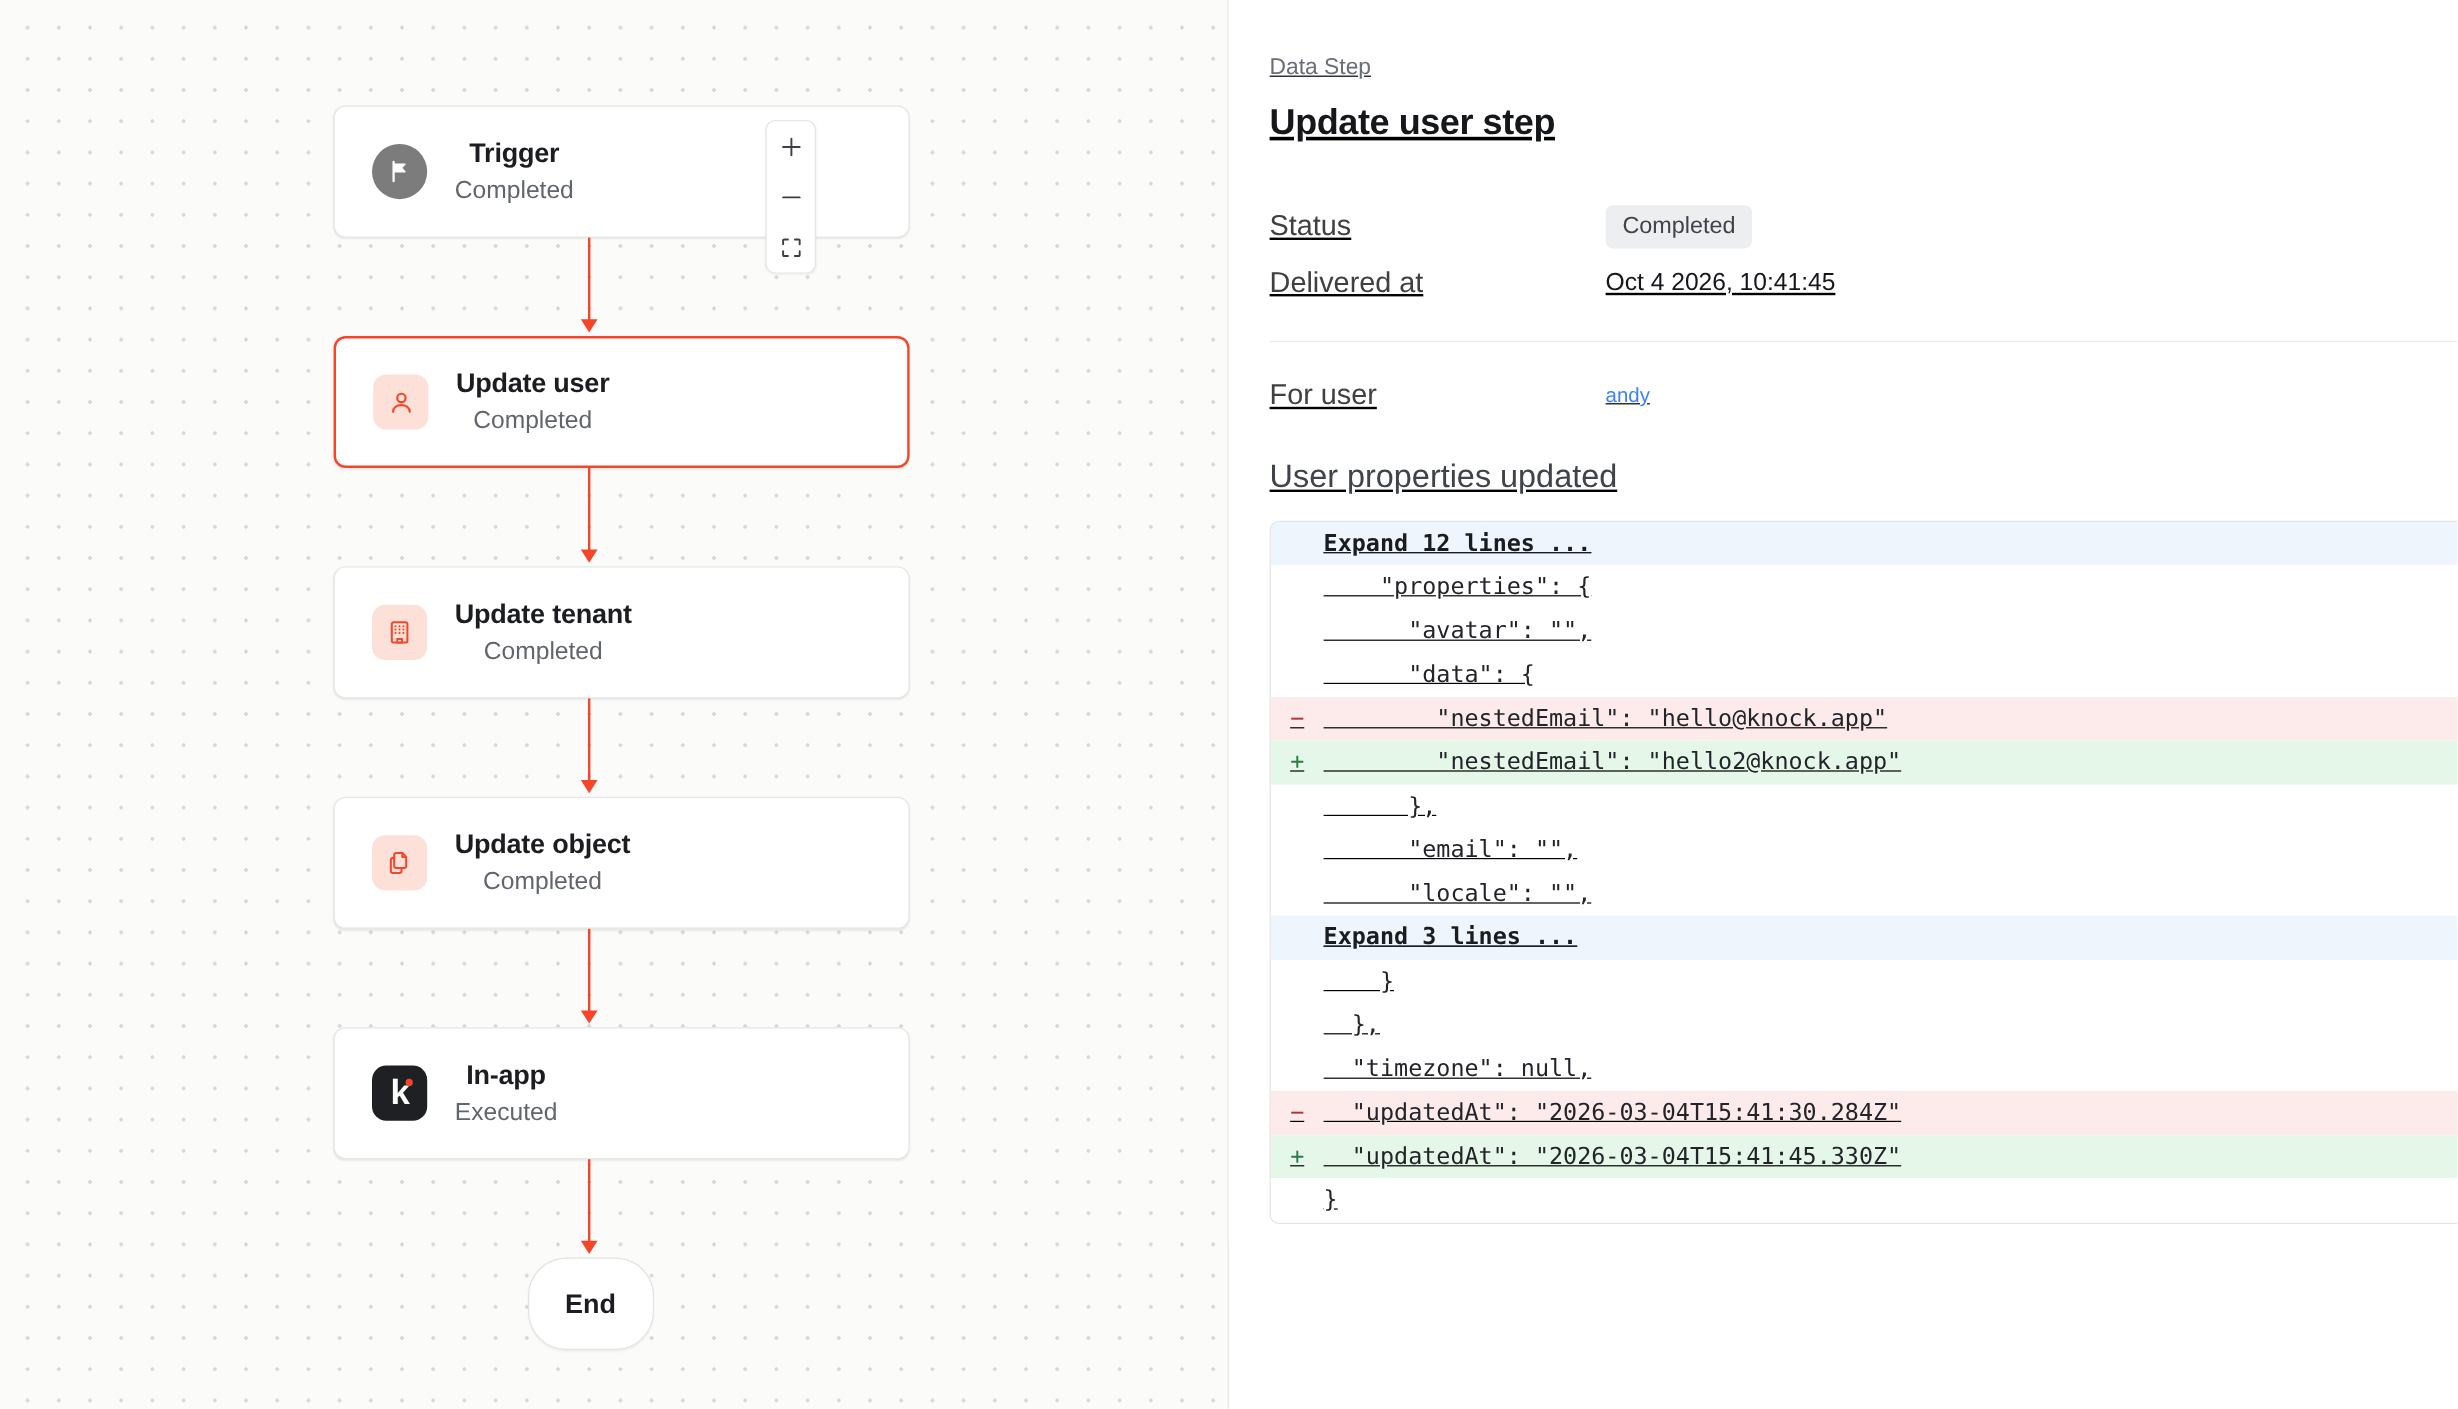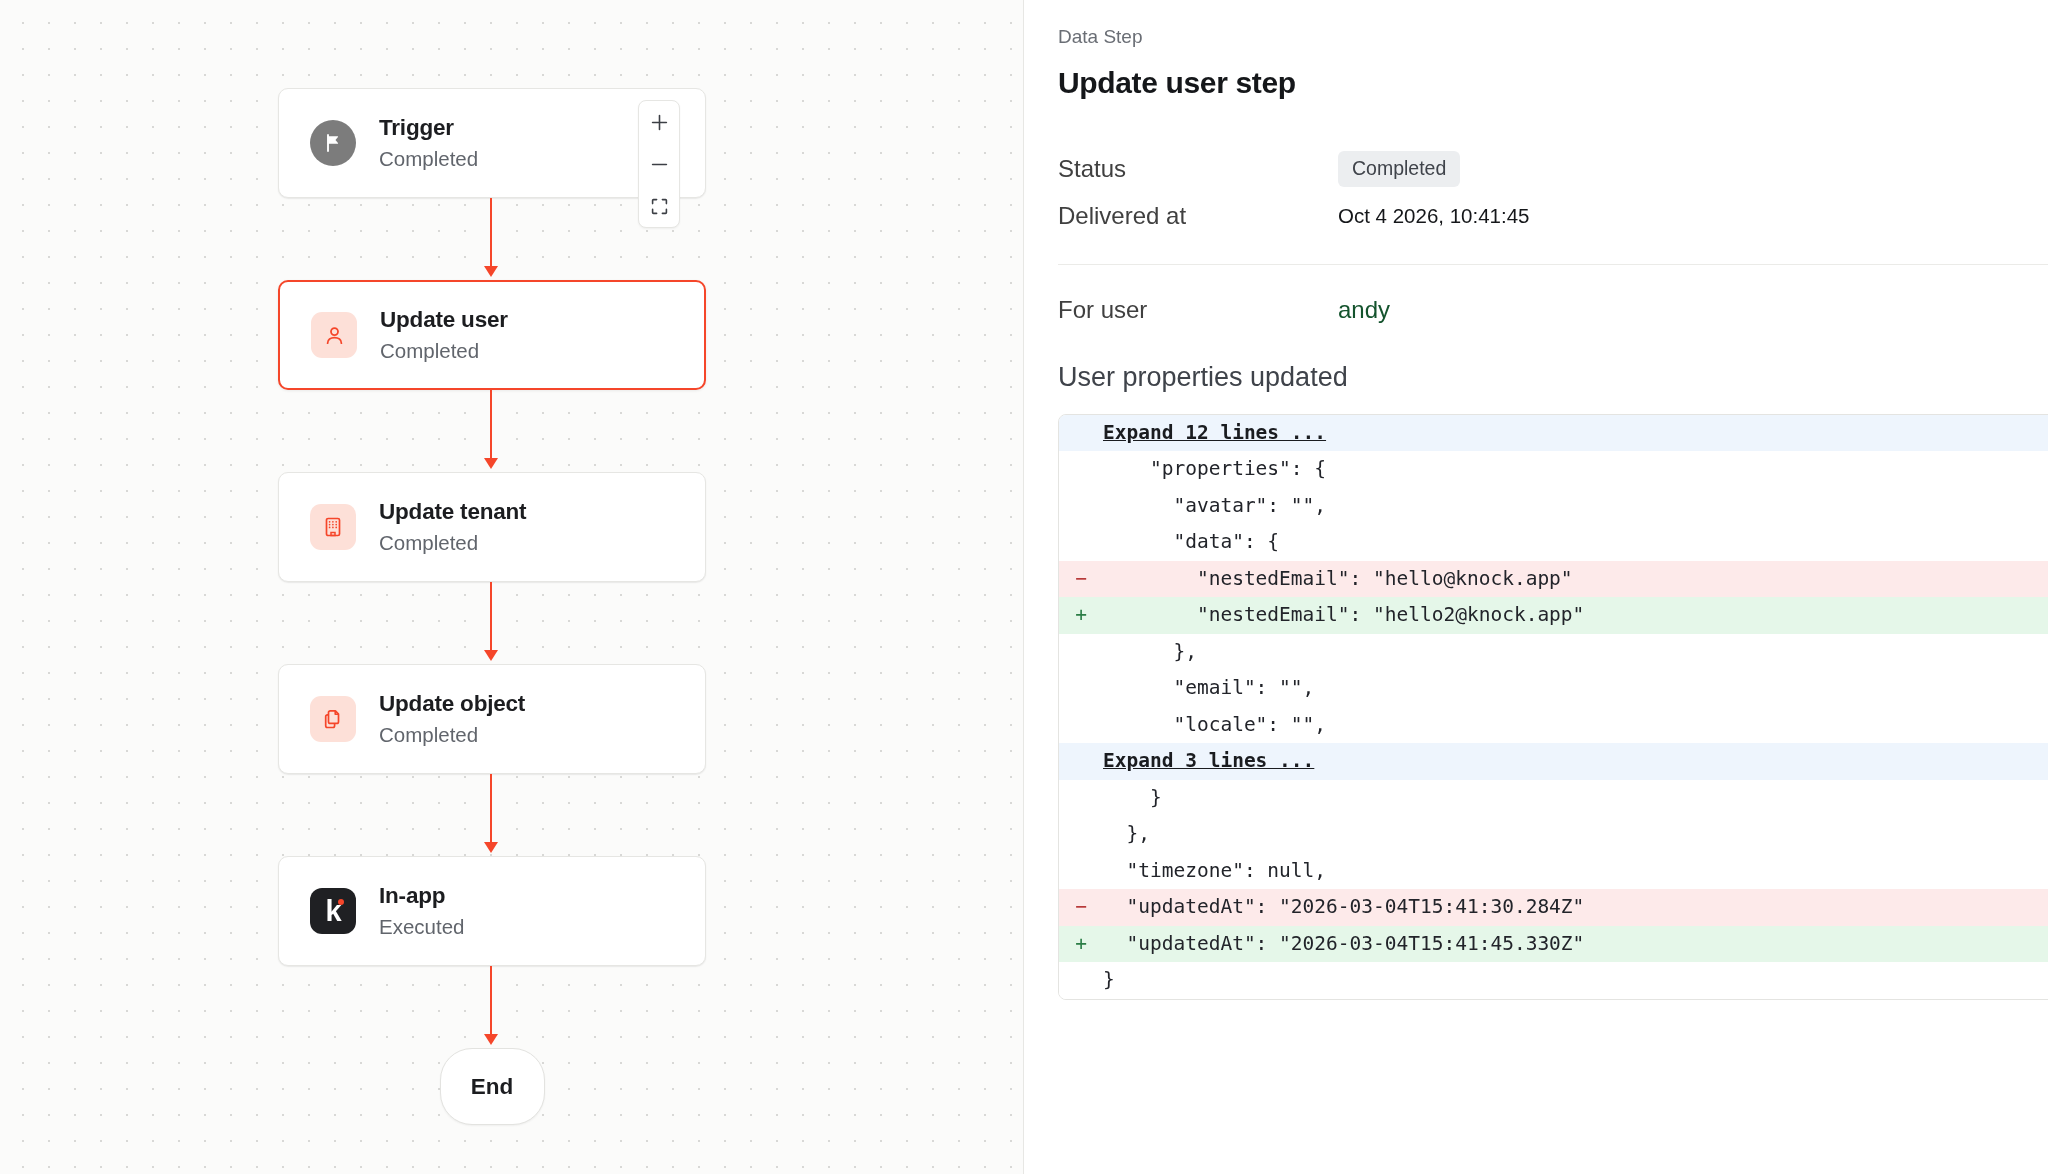--- a/index.html
+++ b/index.html
@@ -34,29 +34,30 @@
 
   .flow {
     position: absolute;
     left: 278px;
     top: 88px;
     width: 430px;
   }
 
   .node {
     position: relative;
-    width: 428px;
+    width: 480px;
     min-height: 110px;
     background: #ffffff;
     border: 1px solid #e6e6e3;
     border-radius: 10px;
     display: flex;
     align-items: center;
     padding: 0 0 0 31px;
     box-shadow: 0 1px 2px rgba(16,17,20,0.05), 0 1px 1px rgba(16,17,20,0.03);
+    text-align: center;
   }
   .node.selected {
     border: 2px solid #F5462A;
     box-shadow: 0 1px 3px rgba(16,17,20,0.07);
   }
 
   .node-icon {
     width: 46px;
     height: 46px;
     border-radius: 11px;
@@ -178,22 +179,23 @@
     color: #3c3f45;
   }
   .zoom-btn + .zoom-btn { border-top: 0; }
 
   
   .detail-pane {
     position: relative;
     width: 1024px;
     height: 1034px;
     background: #ffffff;
-    padding: 24px 0 0 34px;
+    padding: 44px 0 0 34px;
     overflow: hidden;
+    text-decoration: underline;
   }
 
   .eyebrow {
     font-size: 19px;
     color: #6a6e75;
     line-height: 1.4;
   }
   .panel-title {
     font-size: 30px;
     font-weight: 700;
@@ -231,22 +233,22 @@
 
   .divider {
     height: 1px;
     background: #ebebe8;
     margin: 24px 0 0 0;
     width: 100%;
   }
 
   .sub-table { margin-top: 22px; }
   .link-value {
-    font-size: 24px;
-    color: #14532d;
+    font-size: 17px;
+    color: #3b82f6;
     text-decoration: none;
     cursor: pointer;
   }
 
   .section-label {
     font-size: 27px;
     color: #3f434a;
     margin-top: 28px;
   }
 

